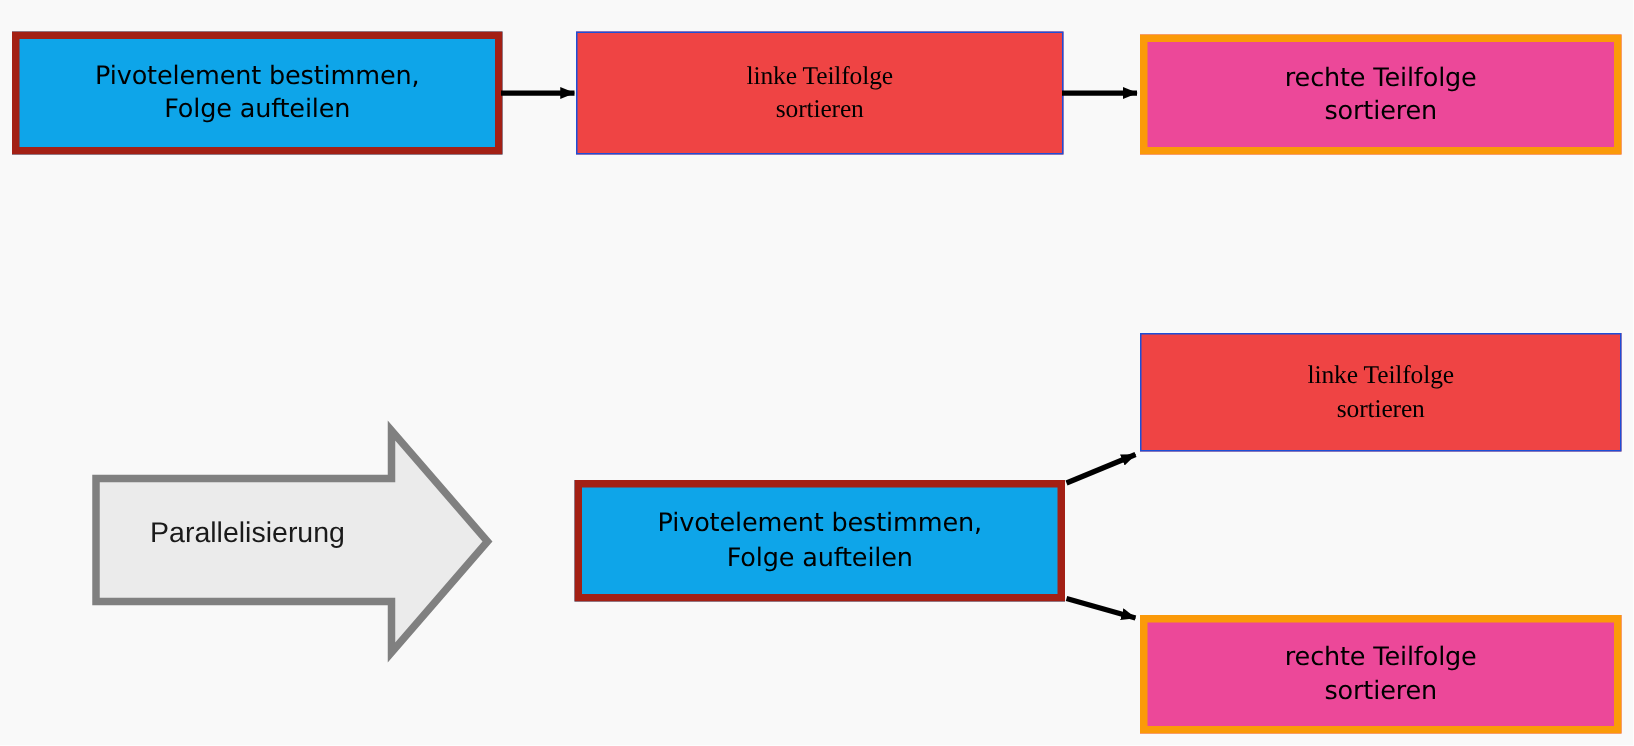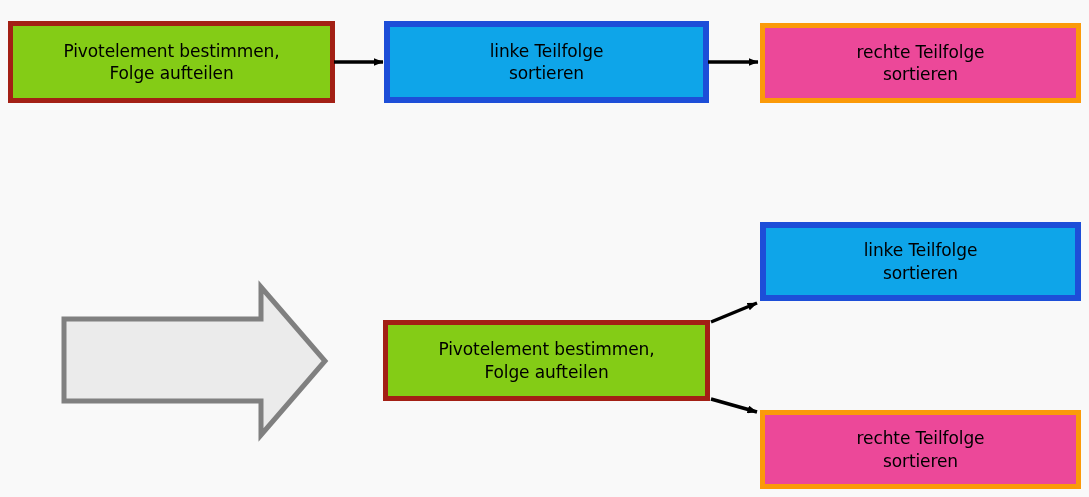--- a/index.html
+++ b/index.html
@@ -26,26 +26,27 @@
     justify-content: center;
     text-align: center;
     font-family: "DejaVu Sans", sans-serif;
     font-size: 17px;
     line-height: 1.30;
     color: #000000;
     letter-spacing: -0.1px;
     white-space: pre-line;
   }
   .node-pink {
-    background: #84cc16;
+    background: #0ea5e9;
     border: 5px solid #a32015;
   }
   .node-blue {
-    background: #0ea5e9;
-    border: 6px solid #1d4ed8;
+    background: #ef4444;
+    border: 1px solid #1d4ed8;
+    font-family: Liberation Serif, serif;
   }
   .node-yellow {
     background: #ec4899;
     border: 5px solid #fb9a09;
   }
   
   #node-pink-top   { left: 8px;   top: 21px;  width: 327px; height: 82px; }
   #node-blue-top   { left: 384px; top: 21px;  width: 325px; height: 82px; }
   #node-yellow-top { left: 760px; top: 23px;  width: 321px; height: 80px; }
   
@@ -105,20 +106,21 @@
     <line x1="708" y1="62" x2="758" y2="62" stroke="#000000" stroke-width="3.5" marker-end="url(#arrowhead)"></line>
 
     <line x1="711" y1="322" x2="757" y2="303" stroke="#000000" stroke-width="3.5" marker-end="url(#arrowhead)"></line>
 
     <line x1="711" y1="399" x2="757" y2="412" stroke="#000000" stroke-width="3.5" marker-end="url(#arrowhead)"></line>
   </svg>
 
   <svg class="big-arrow-layer" viewBox="0 0 1089 497">
     <polygon points="64,319 261,319 261,287 325,361 261,435 261,401 64,401" fill="#ebebeb" stroke="#808080" stroke-width="5" stroke-linejoin="miter"></polygon>
   </svg>
+  <div class="big-arrow-label">Parallelisierung</div>
 
   <div class="node node-pink" id="node-pink-bottom">Pivotelement bestimmen,
 Folge aufteilen</div>
 
   <div class="node node-blue" id="node-blue-bottom">linke Teilfolge
 sortieren</div>
 
   <div class="node node-yellow" id="node-yellow-bottom">rechte Teilfolge
 sortieren</div>
 

